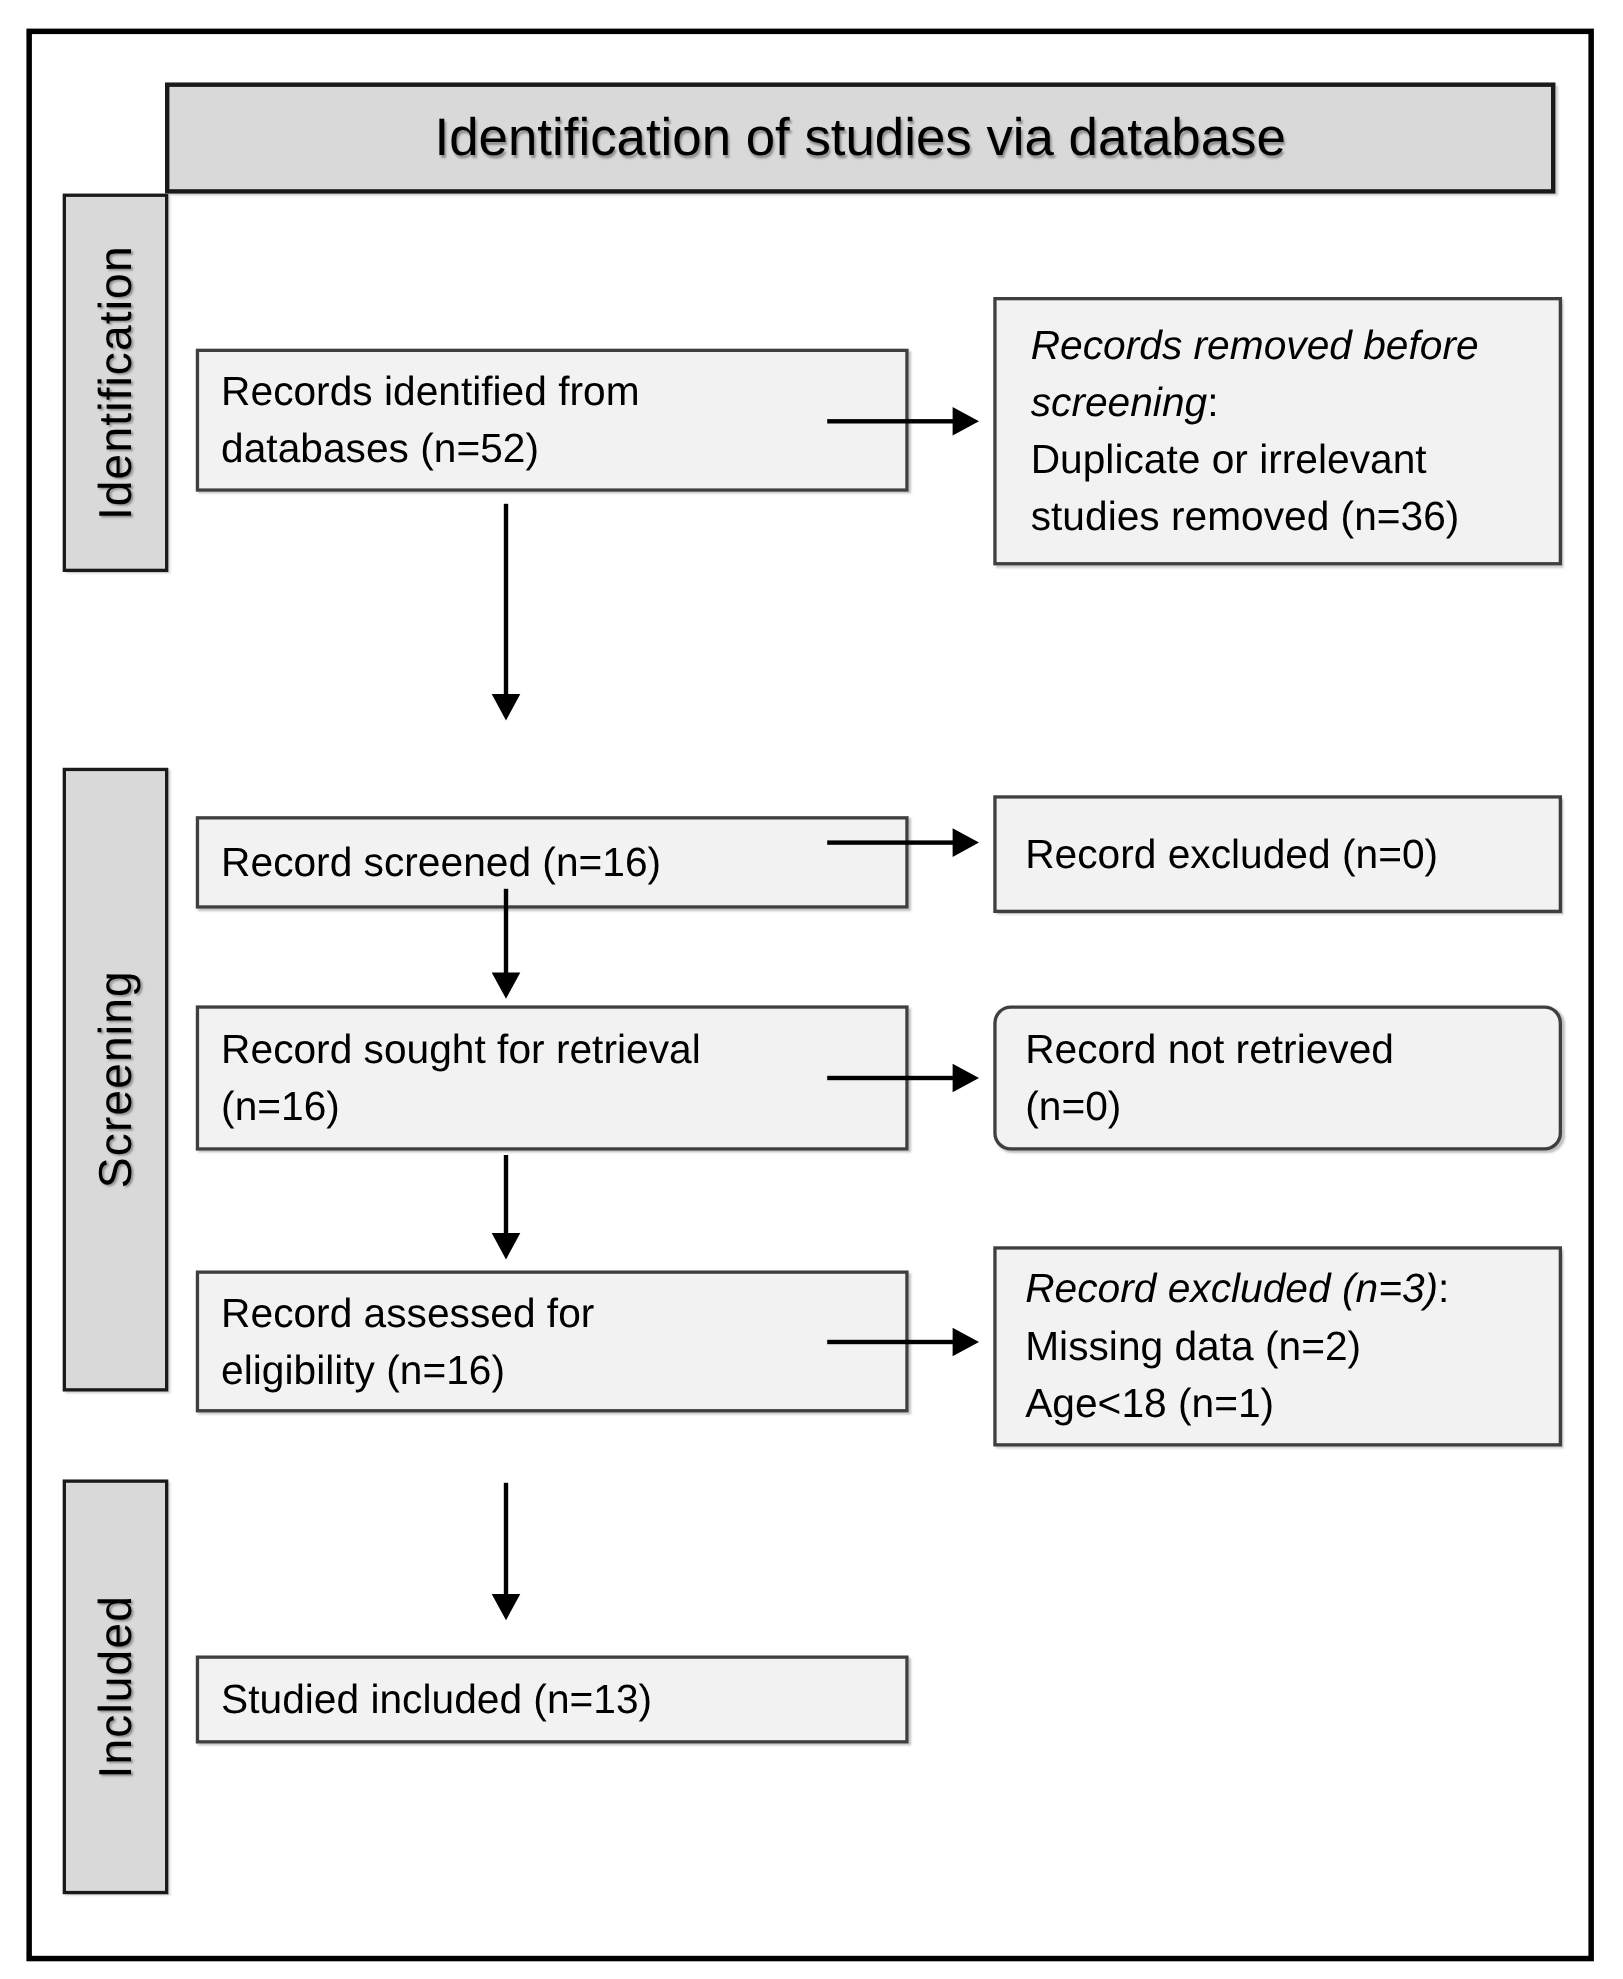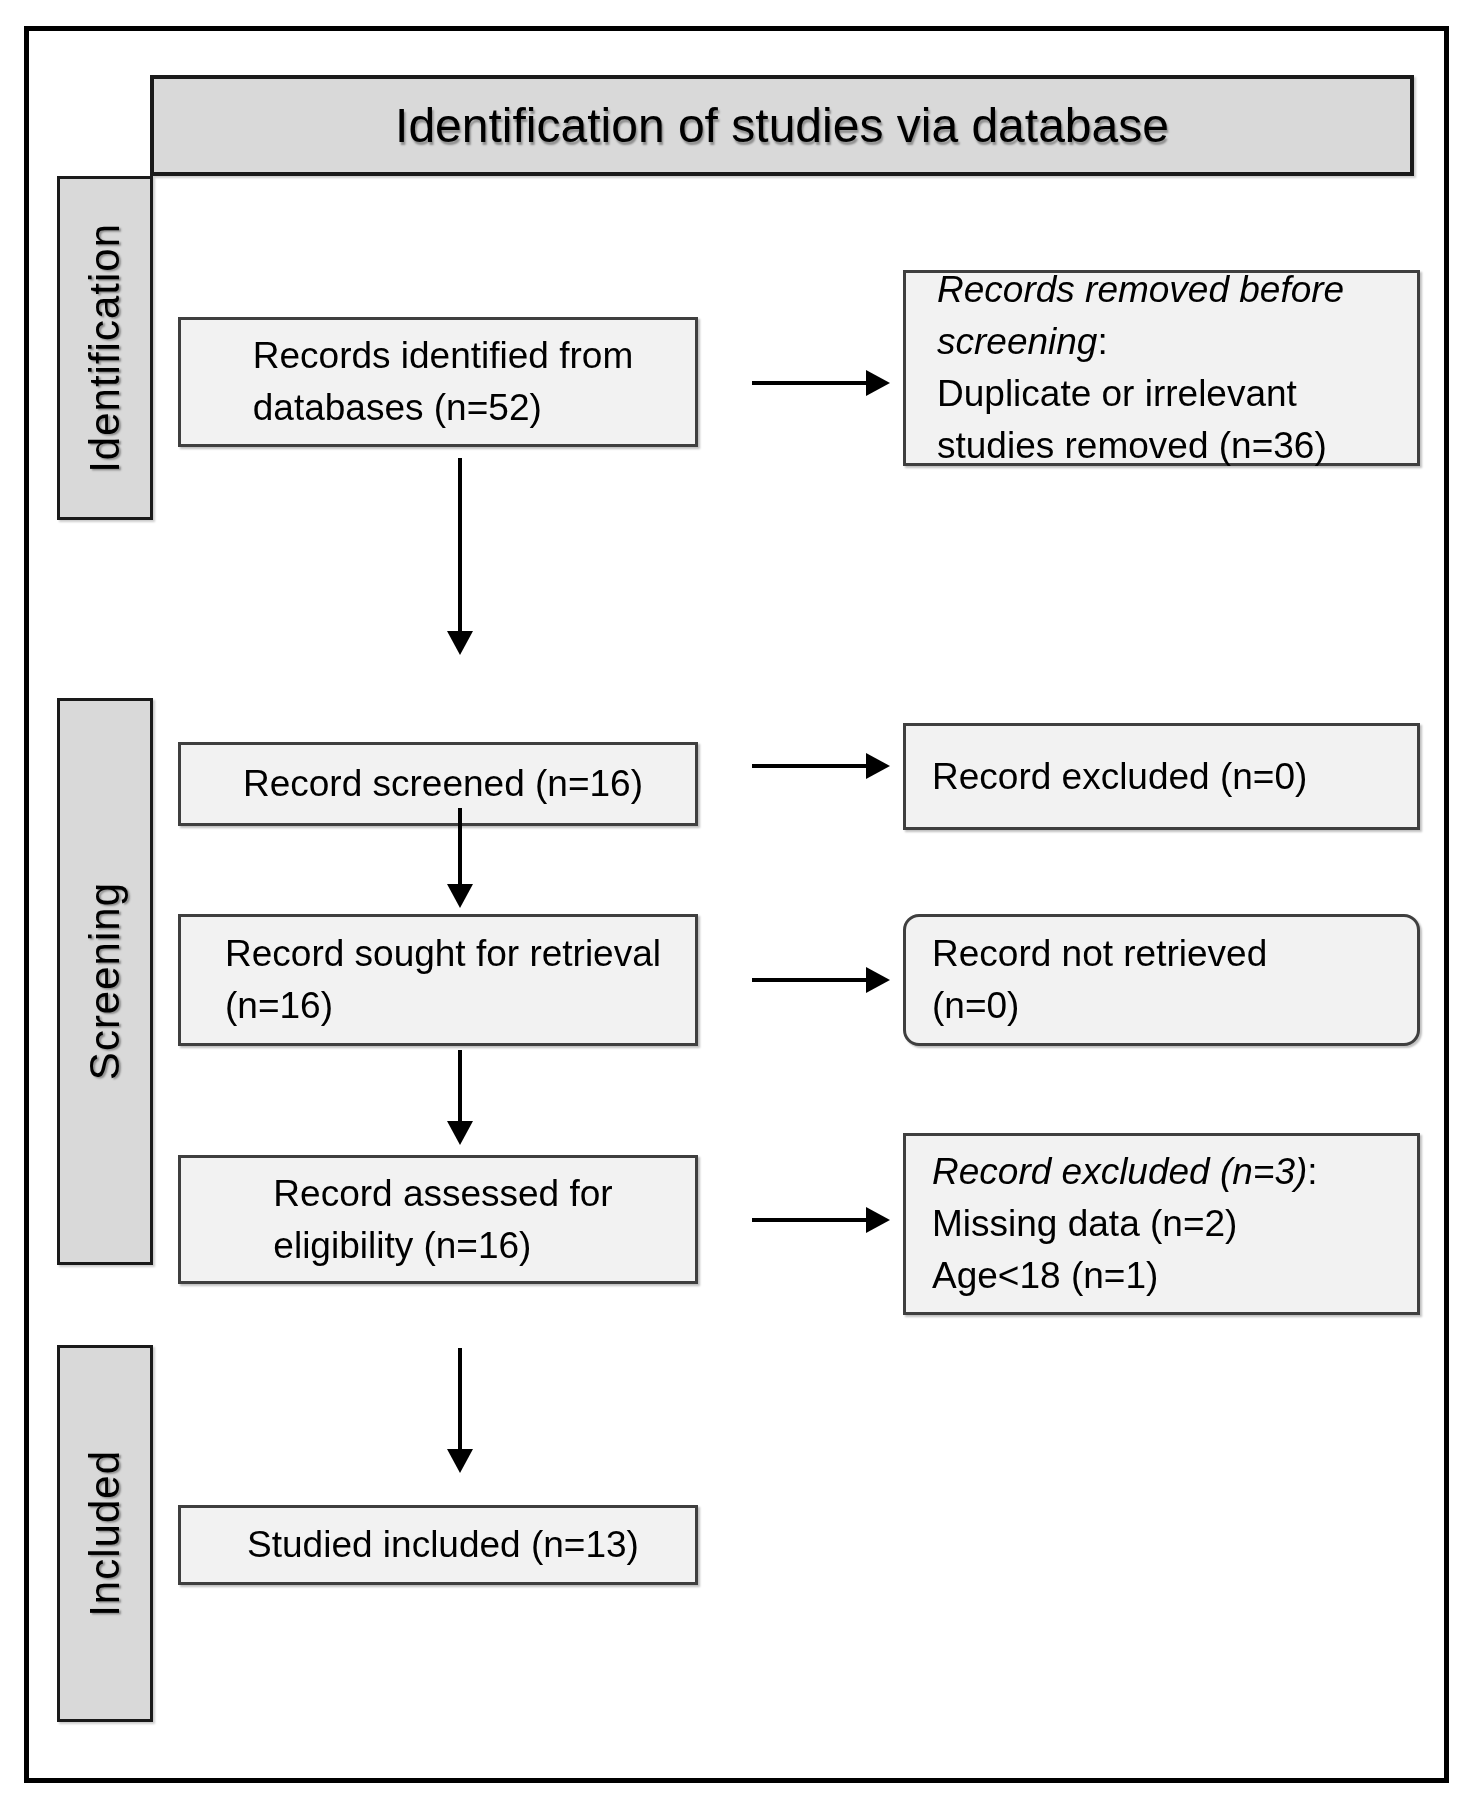--- a/index.html
+++ b/index.html
@@ -56,28 +56,28 @@
     position:absolute;
     background:var(--box-fill);
     border:3px solid var(--box-border);
     display:flex;align-items:center;
     padding-left:20px;padding-right:10px;
     font-size:37px;line-height:52px;
     box-shadow:2px 2px 2px rgba(0,0,0,0.25);
   }
   .fbox .txt{white-space:pre-line;}
   .fbox .em{font-style:italic;}
-  .col-left{left:178px;width:520px;justify-content:center;}
+  .col-left{left:178px;width:648px;}
   .col-right{left:903px;width:517px;padding-left:26px;}
   .b-identified{top:317px;height:130px;}
   .b-screened{top:718px;height:84px;margin-top:24px;}
   .b-sought{top:914px;height:132px;}
   .b-assessed{top:1155px;height:129px;}
   .b-included{top:1505px;height:80px;}
-  .r-removed{top:270px;height:196px;padding-left:31px;}
+  .r-removed{top:270px;height:244px;padding-left:31px;}
   .r-excluded{top:723px;height:107px;}
   .r-notretrieved{top:914px;height:132px;border-radius:16px;}
   .r-excluded2{top:1133px;height:182px;}
   
   .varrow{position:absolute;width:28px;left:446px;}
   .varrow .shaft{position:absolute;left:12px;top:0;bottom:20px;width:4px;background:var(--frame-color);}
   .varrow .head{position:absolute;left:1px;bottom:0;width:0;height:0;
     border-left:13px solid transparent;border-right:13px solid transparent;
     border-top:24px solid var(--frame-color);}
   .va-1{top:458px;height:197px;}

